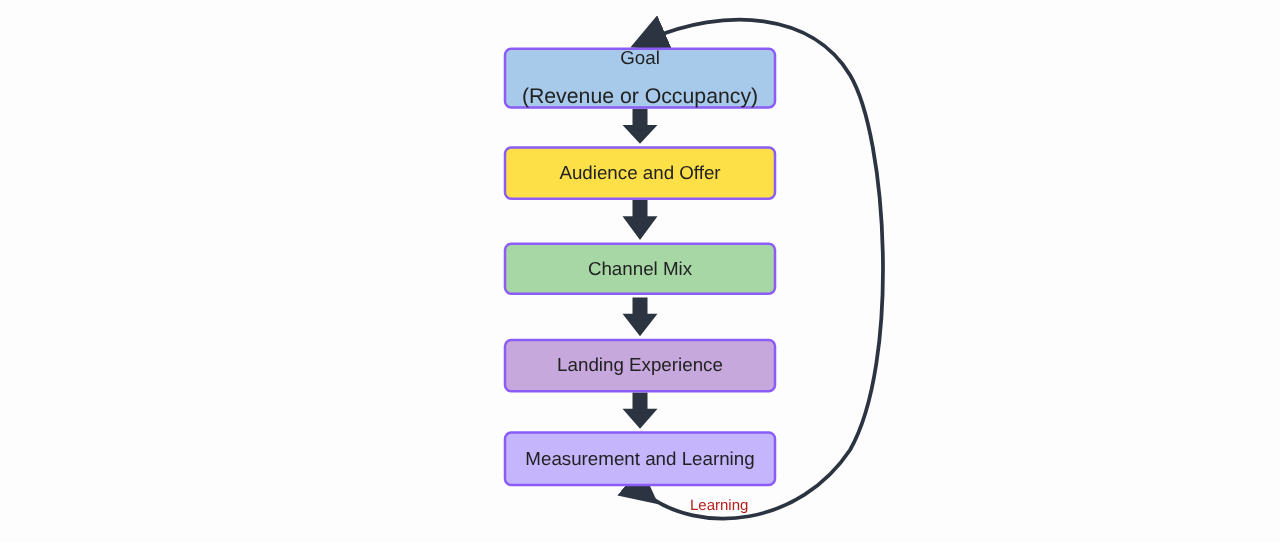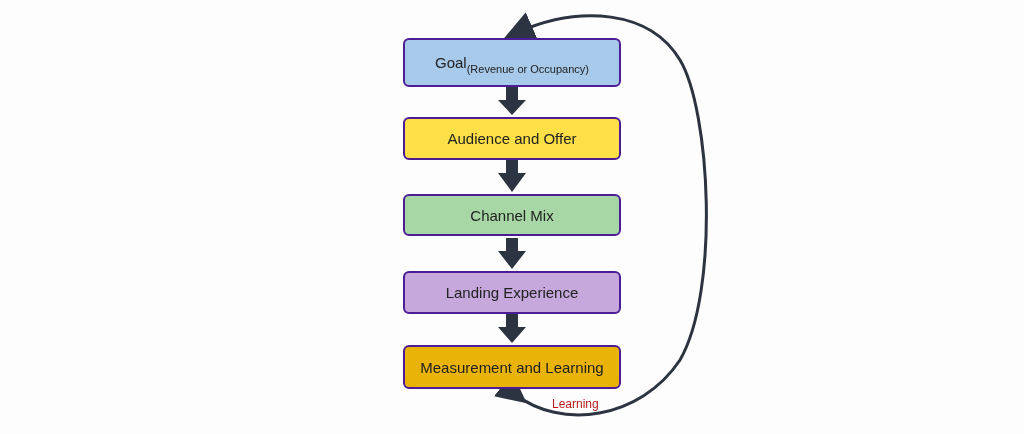--- a/index.html
+++ b/index.html
@@ -1,20 +1,20 @@
 <!DOCTYPE html>
 <html><head>
 <meta charset="utf-8">
 <style>
   html, body { margin:0; padding:0; background:#fdfdfd; }
   body { width:1024px; height:434px; position:relative; overflow:hidden; font-family:"Liberation Sans", sans-serif; }
-  .box { position:absolute; left:403px; width:218px; border:2px solid #4c1d95; border-radius:6px; box-sizing:border-box;
-         display:flex; flex-direction:row; align-items:center; justify-content:center; color:#222; }
+  .box { position:absolute; left:403px; width:218px; border:2px solid #8b5cf6; border-radius:6px; box-sizing:border-box;
+         display:flex; flex-direction:column; align-items:center; justify-content:center; color:#222; }
   .box .t { font-size:15px; }
-  .box .s { font-size:11px; margin-top:12px; }
+  .box .s { font-size:17px; margin-top:12px; }
   svg { position:absolute; left:0; top:0; }
   .lbl { position:absolute; font-size:12px; color:#b91c1c; }
 </style>
 </head>
 <body>
 
 <svg width="1024" height="434">
   <defs>
     <marker id="ah" markerWidth="10" markerHeight="10" refX="5" refY="5" orient="auto">
       <path d="M0,0 L10,5 L0,10 z" fill="#2b3440"></path>
@@ -45,16 +45,16 @@
 </div>
 <div class="box" style="top: 117px; height: 43px; background: #fde047;">
   <span class="t">Audience and Offer</span>
 </div>
 <div class="box" style="top: 194px; height: 42px; background: rgb(168, 215, 166);">
   <span class="t">Channel Mix</span>
 </div>
 <div class="box" style="top: 271px; height: 43px; background: rgb(198, 168, 220);">
   <span class="t">Landing Experience</span>
 </div>
-<div class="box" style="top: 345px; height: 44px; background: #eab308; text-align: right;">
+<div class="box" style="top: 345px; height: 44px; background: #c4b5fd; text-align: right;">
   <span class="t">Measurement and Learning</span>
 </div>
 <div class="lbl" style="left:552px;top:397px;">Learning</div>
 
 </body></html>

